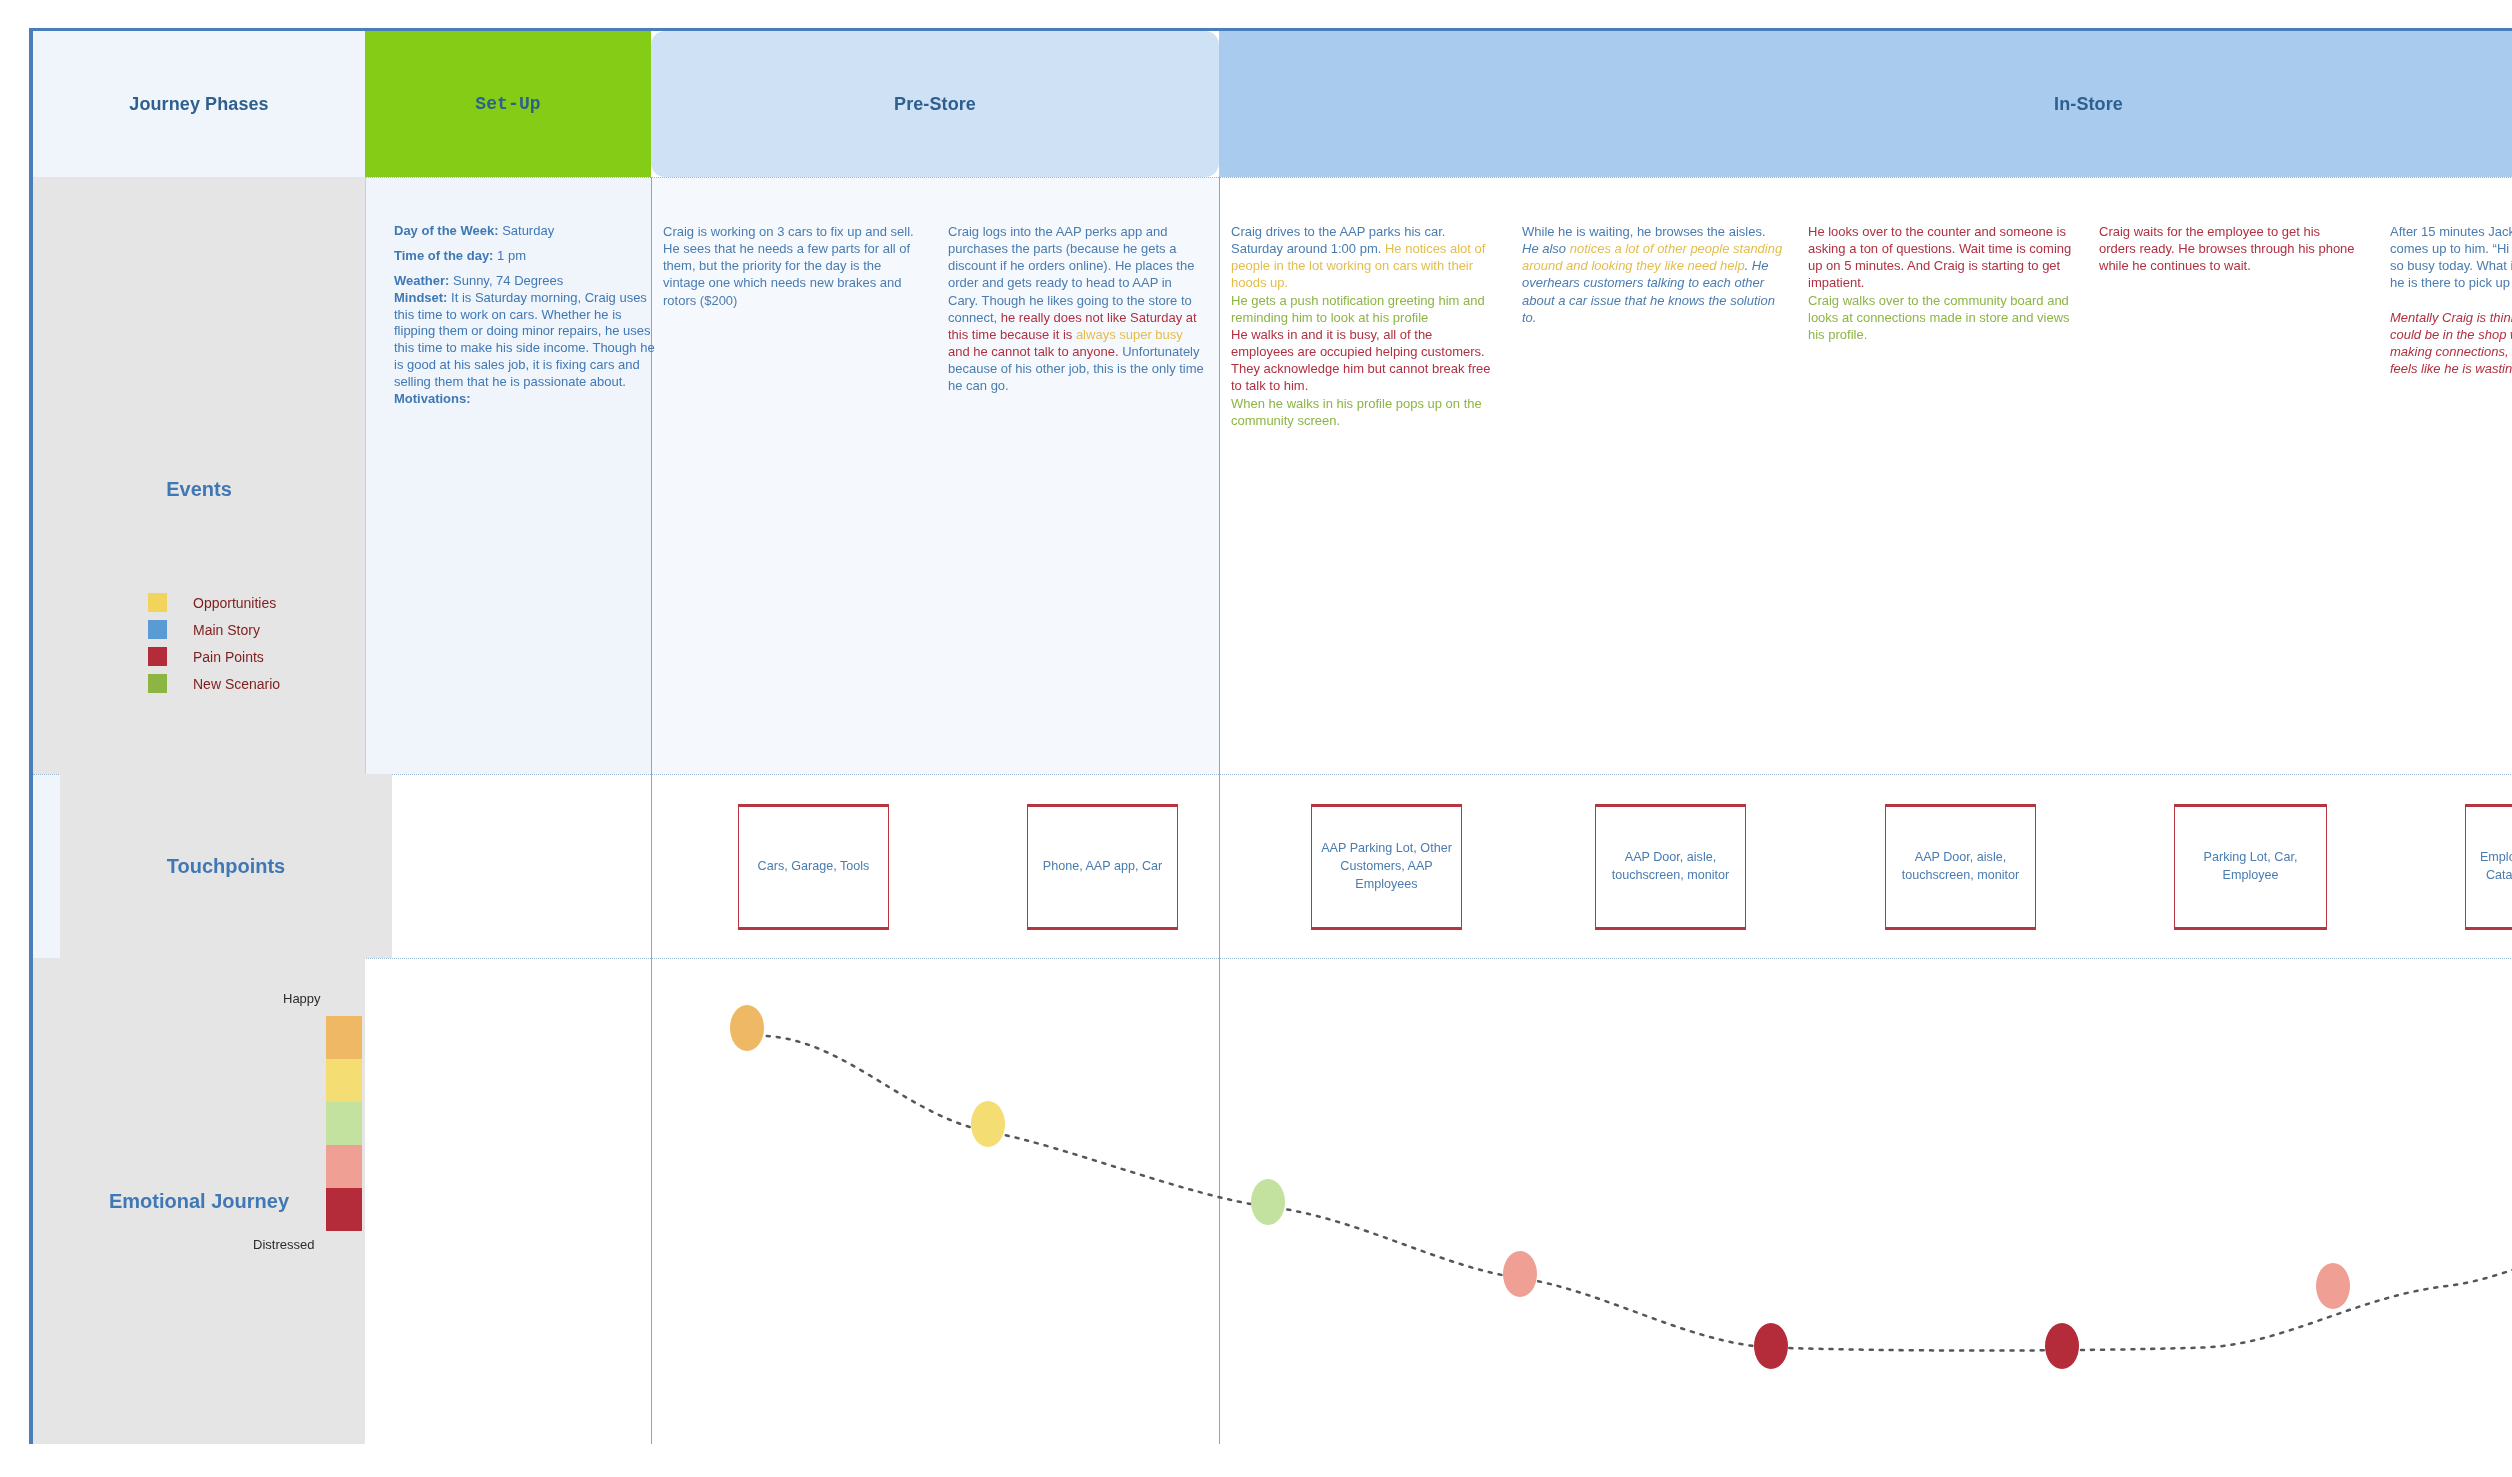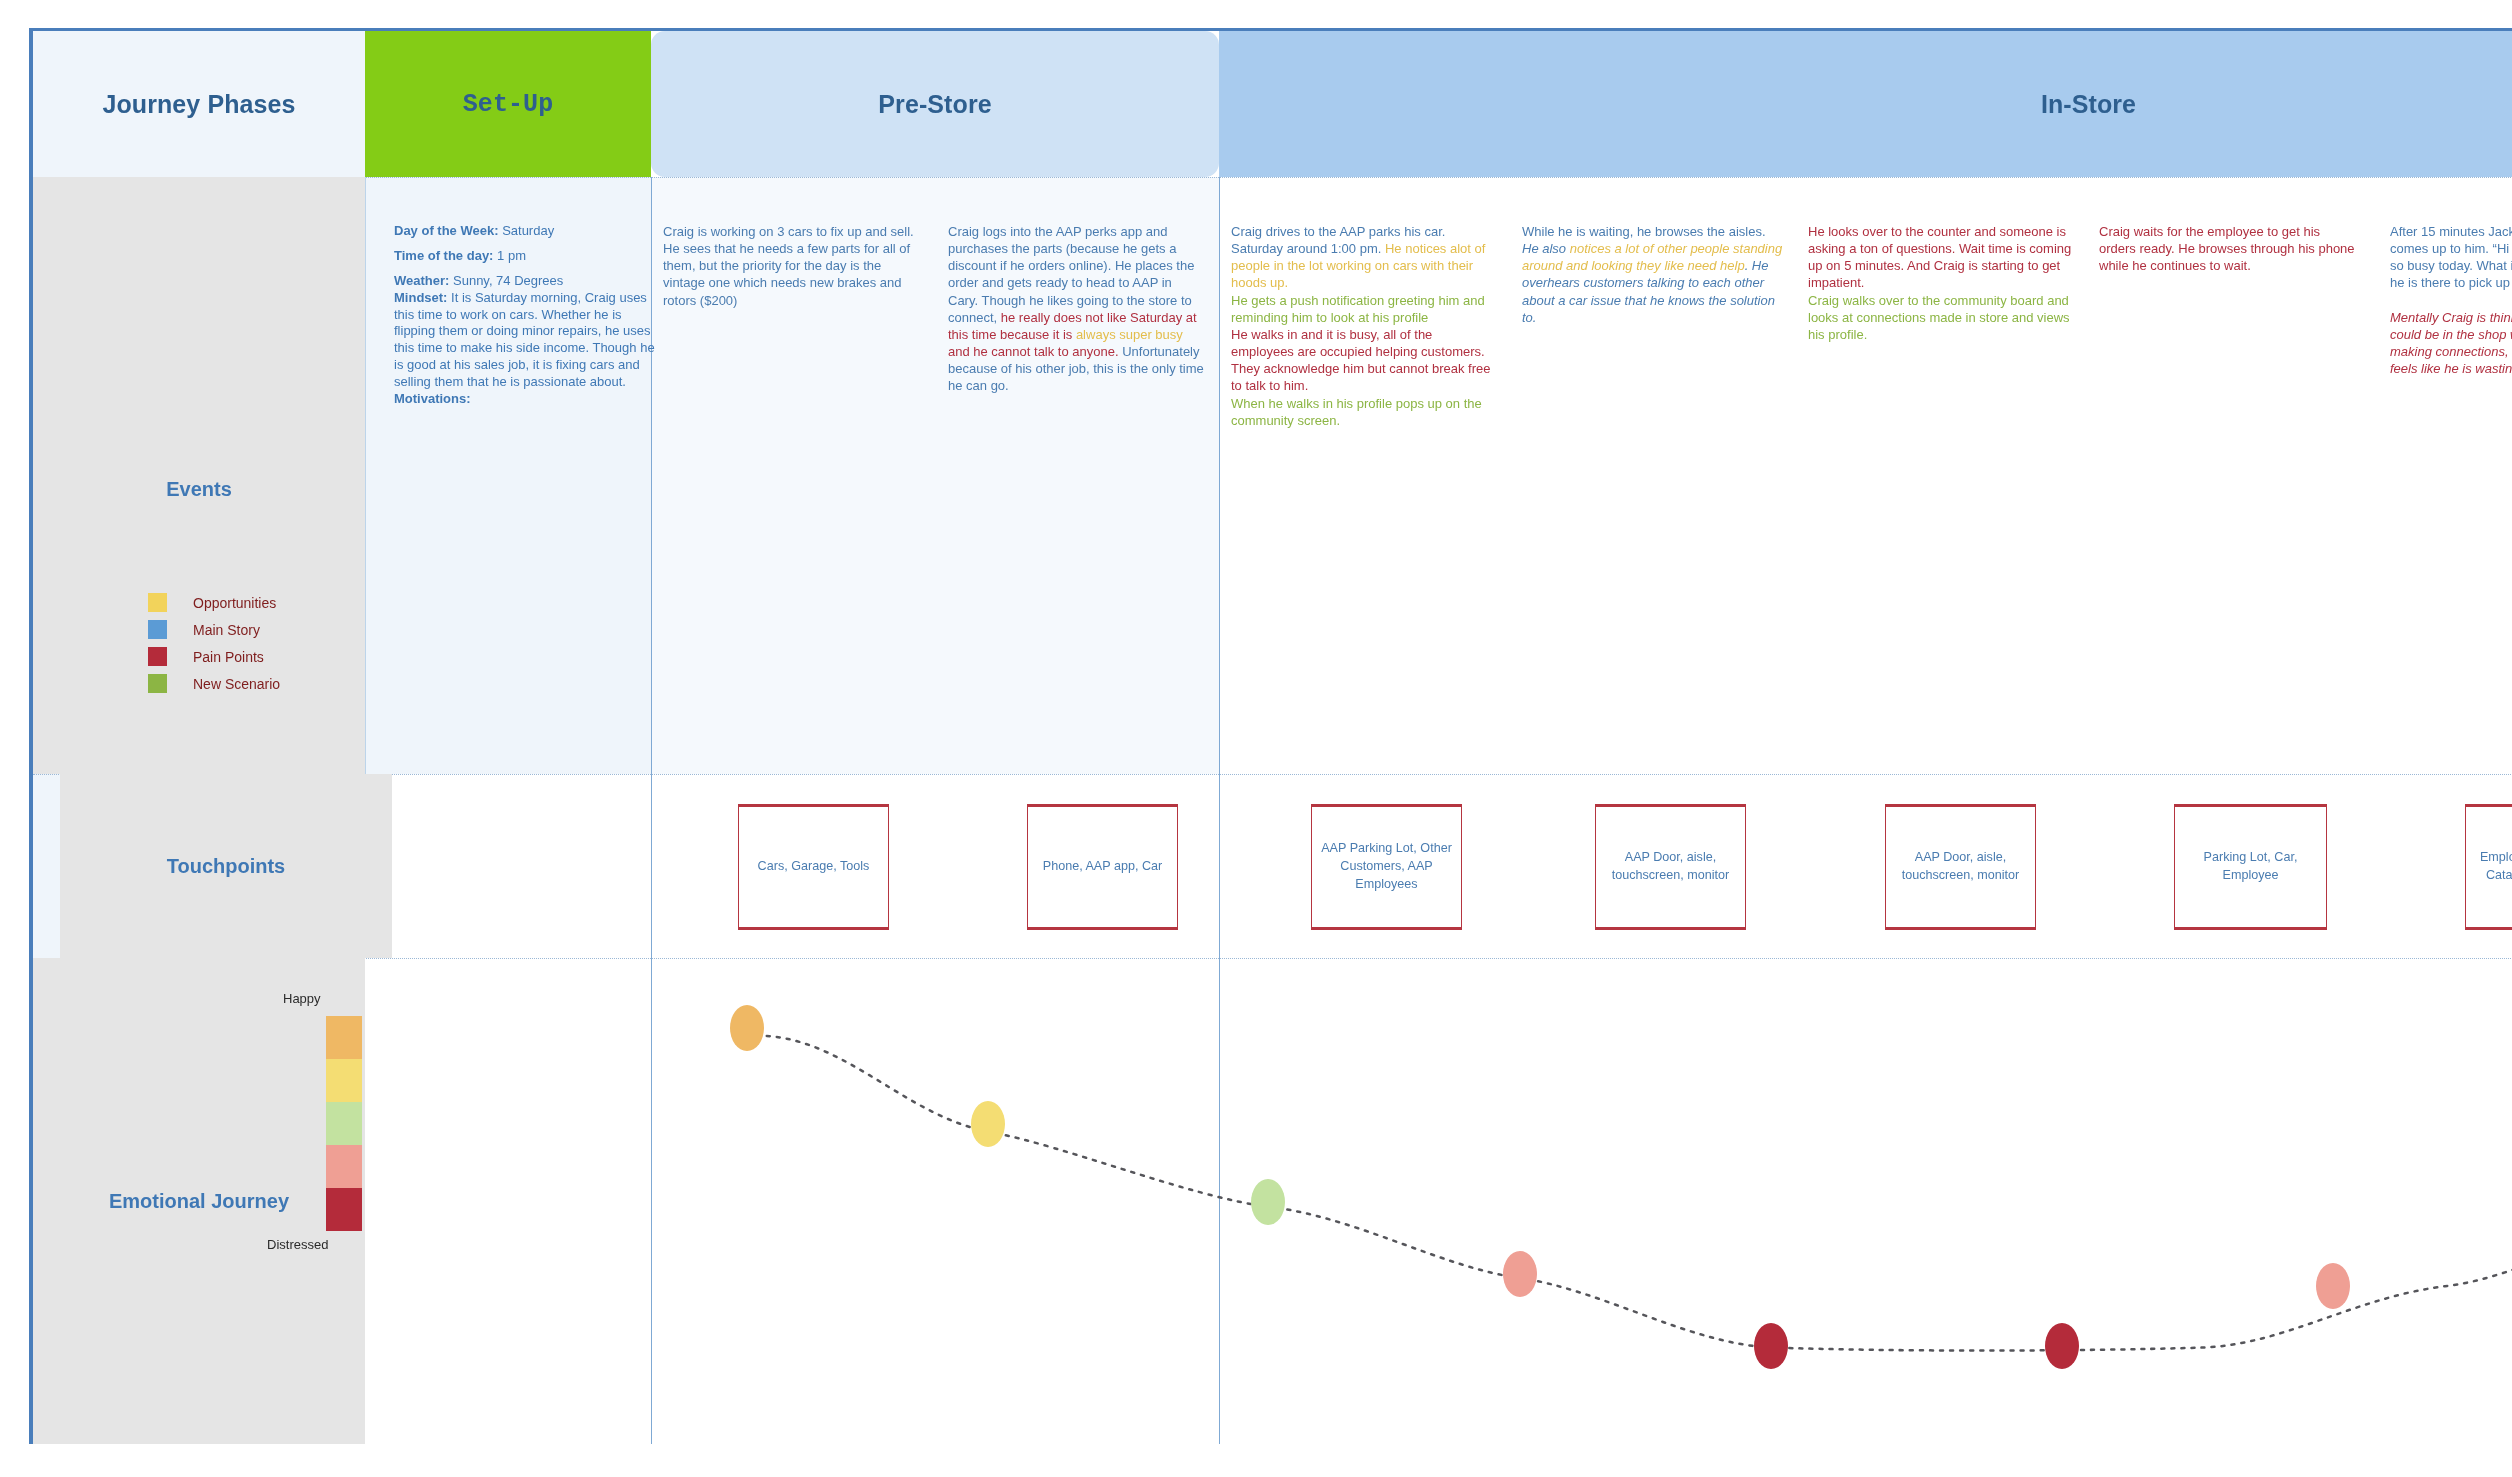--- a/index.html
+++ b/index.html
@@ -47,21 +47,21 @@
     position: absolute;
     top: 0;
     height: 146px;
     display: flex;
     align-items: center;
     justify-content: center;
     box-sizing: border-box;
   }
   .hdr-label {
     color: #2e5f8f;
-    font-size: 25px;
+    font-size: 18px;
     font-weight: 700;
     letter-spacing: 0.1px;
     text-align: center;
   }
 
   
   .bg-journey { background: #eff5fb; }
   .bg-setup   { background: #84cc16; font-family: Liberation Mono, monospace; }
   .bg-pre     { background: #cfe2f5; }
   .bg-in      { background: #a8cbee; }
@@ -306,21 +306,21 @@
     </div>
 
     <div class="scale-cap" style="top:960px; right:auto; left:250px;">Happy</div>
     <div class="scale" style="top:985px;">
       <div class="scale-seg" style="background:#efb864"></div>
       <div class="scale-seg" style="background:#f4dd73"></div>
       <div class="scale-seg" style="background:#c3e2a0"></div>
       <div class="scale-seg" style="background:#ef9f94"></div>
       <div class="scale-seg" style="background:#b42b3a"></div>
     </div>
-    <div class="scale-cap" style="top:1206px; right:auto; left:234px;">Distressed</div>
+    <div class="scale-cap" style="top:1206px; right:auto; left:220px;">Distressed</div>
 
     <svg class="curve" width="3186" height="1413" viewBox="0 0 6340 2812">
       <path id="emo-path" fill="none" stroke="#55555a" stroke-width="5" stroke-dasharray="6 14" stroke-linecap="round" d="M 1460,2000 C 1620,2010 1740,2160 1900,2190
                C 2060,2220 2300,2320 2460,2340
                C 2640,2362 2800,2460 2960,2482
                C 3120,2504 3300,2614 3460,2620
                C 3700,2628 4060,2628 4320,2620
                C 4480,2614 4620,2520 4800,2498
                C 4960,2480 5120,2368 5330,2358
                C 5560,2348 5860,2352 6050,2352"></path>

